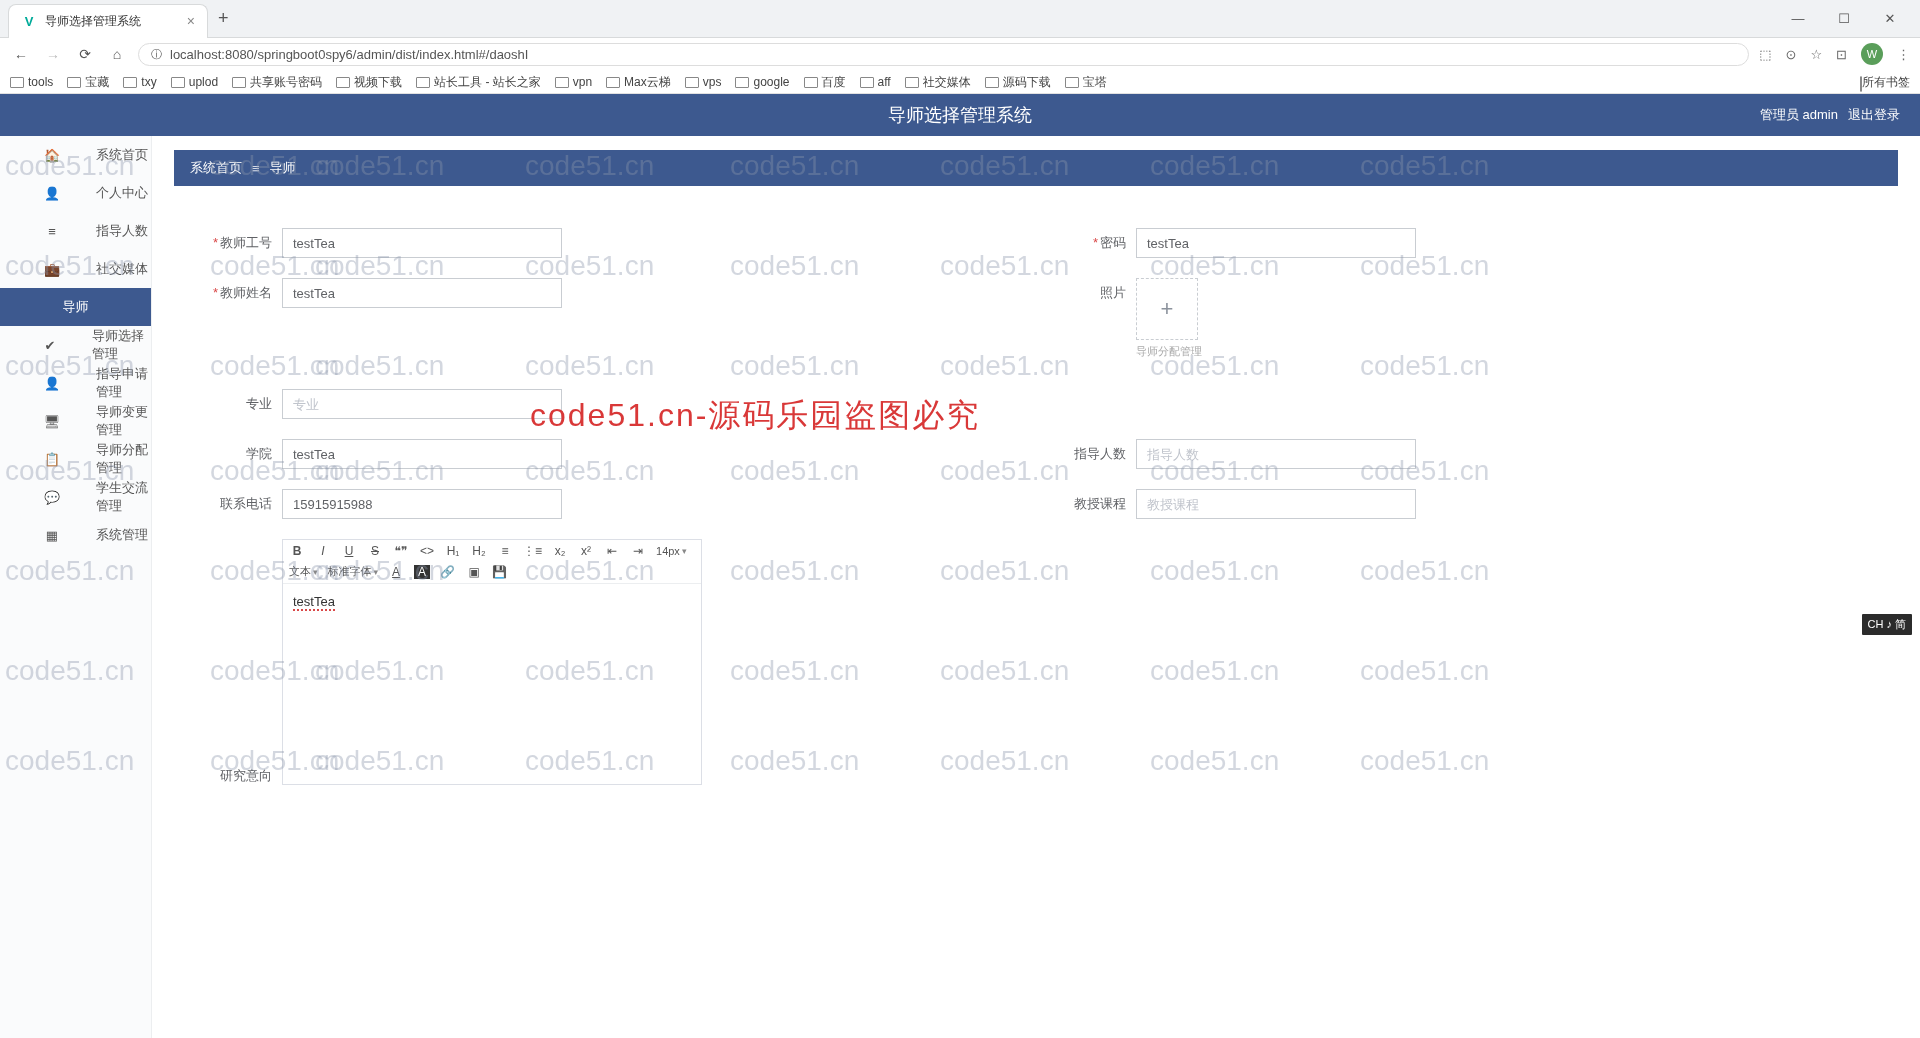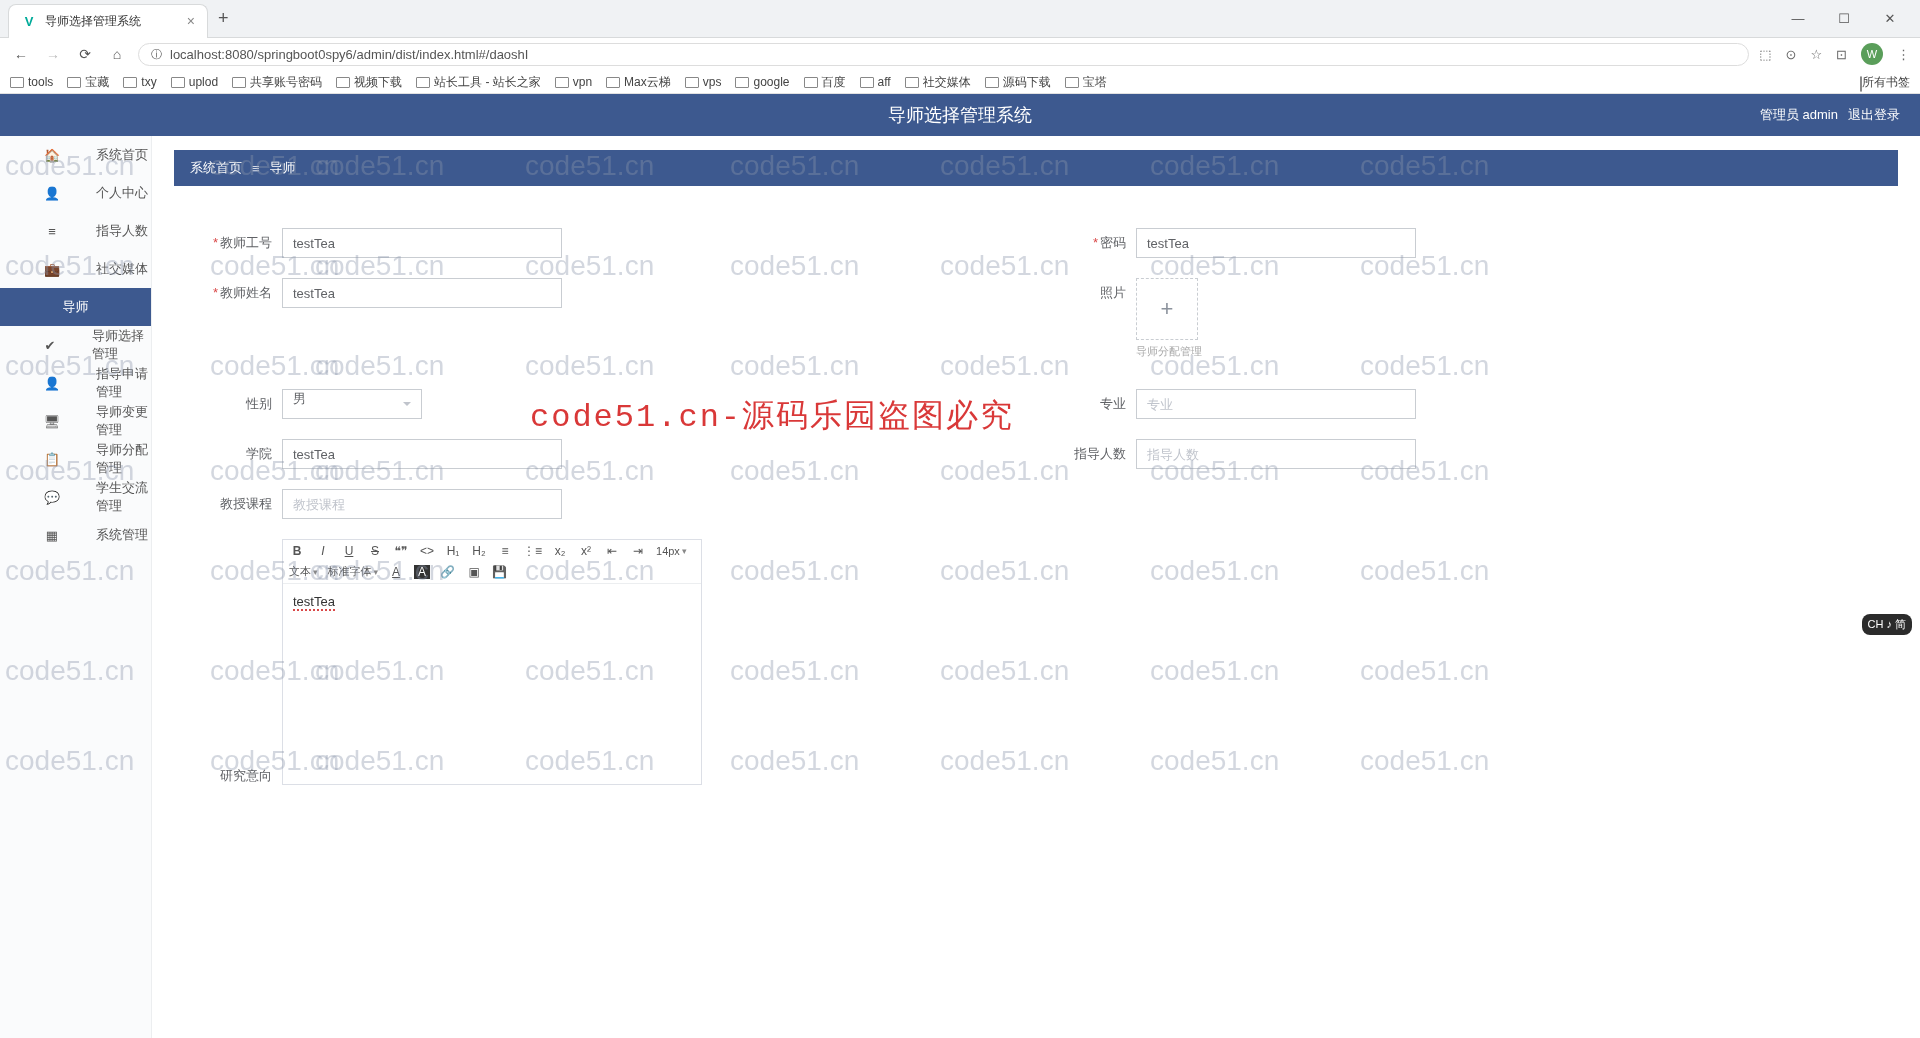--- a/index.html
+++ b/index.html
@@ -65,24 +65,24 @@
 .editor-wrap { border: 1px solid #dcdfe6; width: 420px; }
 .editor-toolbar { border-bottom: 1px solid #eceef0; padding: 4px 6px; display: flex; flex-wrap: wrap; gap: 6px 10px; align-items: center; font-size: 12px; color: #555; }
 .tb-btn { cursor: pointer; min-width: 16px; text-align: center; }
 .tb-sel { font-size: 11px; display: inline-flex; align-items: center; gap: 2px; }
 .tb-sel::after { content: "▾"; font-size: 9px; color: #888; }
 .editor-content { min-height: 200px; padding: 10px; font-size: 13px; color: #333; }
 .editor-content .misspell { border-bottom: 2px dotted #d94848; }
 
 
 .watermark { position: absolute; color: rgba(140,150,170,.38); font-size: 28px; font-weight: 400; pointer-events: none; z-index: 5; font-family: Arial, sans-serif; }
-.center-watermark { position: absolute; color: #d93838; font-size: 32px; letter-spacing: 2px; z-index: 6; pointer-events: none; left: 530px; top: 394px; font-family: Liberation Mono, monospace; }
-
-
-.ime-tip { position: absolute; right: 8px; top: 614px; background: #2b2b2b; color: #fff; font-size: 11px; padding: 3px 6px; border-radius: 8px; display: flex; align-items: center; gap: 4px; }
+.center-watermark { position: absolute; color: #d93838; font-size: 32px; letter-spacing: 2px; z-index: 6; pointer-events: none; left: 530px; top: 394px; font-family: Liberation Sans, sans-serif; }
+
+
+.ime-tip { position: absolute; right: 8px; top: 614px; background: #2b2b2b; color: #fff; font-size: 11px; padding: 3px 6px; border-radius: 1px; display: flex; align-items: center; gap: 4px; }
 </style>
 </head>
 <body>
 
 <div class="browser-chrome">
   <div class="tab-bar">
     <div class="tab">
       <span class="favicon">V</span>
       <span class="tab-title">导师选择管理系统</span>
       <span class="tab-close">×</span>
@@ -264,39 +264,39 @@
           <div class="form-col" style="align-items:flex-start">
             <div class="form-label"><span>照片</span></div>
             <div>
               <div class="upload-box">+</div>
               <div class="upload-tip">导师分配管理</div>
             </div>
           </div>
         </div>
         <div class="form-row" style="margin-top:30px">
           <div class="form-col">
-            <div class="form-label"><span>性别</span></div>
-            <div class="form-input form-sel"><span>男</span></div>
-          </div>
-          <div class="form-col">
             <div class="form-label"><span>专业</span></div>
             <input class="form-input" placeholder="专业" style="">
           </div>
         </div>
         <div class="form-row">
           <div class="form-col">
             <div class="form-label"><span>学院</span></div>
             <input class="form-input" value="testTea" style="">
           </div>
           <div class="form-col">
             <div class="form-label"><span>指导人数</span></div>
             <input class="form-input" placeholder="指导人数" style="">
           </div>
         </div>
         <div class="form-row">
+          <div class="form-col">
+            <div class="form-label"><span>联系电话</span></div>
+            <input class="form-input" value="15915915988" style="">
+          </div>
           <div class="form-col">
             <div class="form-label"><span>教授课程</span></div>
             <input class="form-input" placeholder="教授课程" style="">
           </div>
         </div>
         <div class="form-row">
           <div class="rich-col">
             <div class="form-label"><span>研究意向</span></div>
             <div class="editor-wrap">
               <div class="editor-toolbar">

